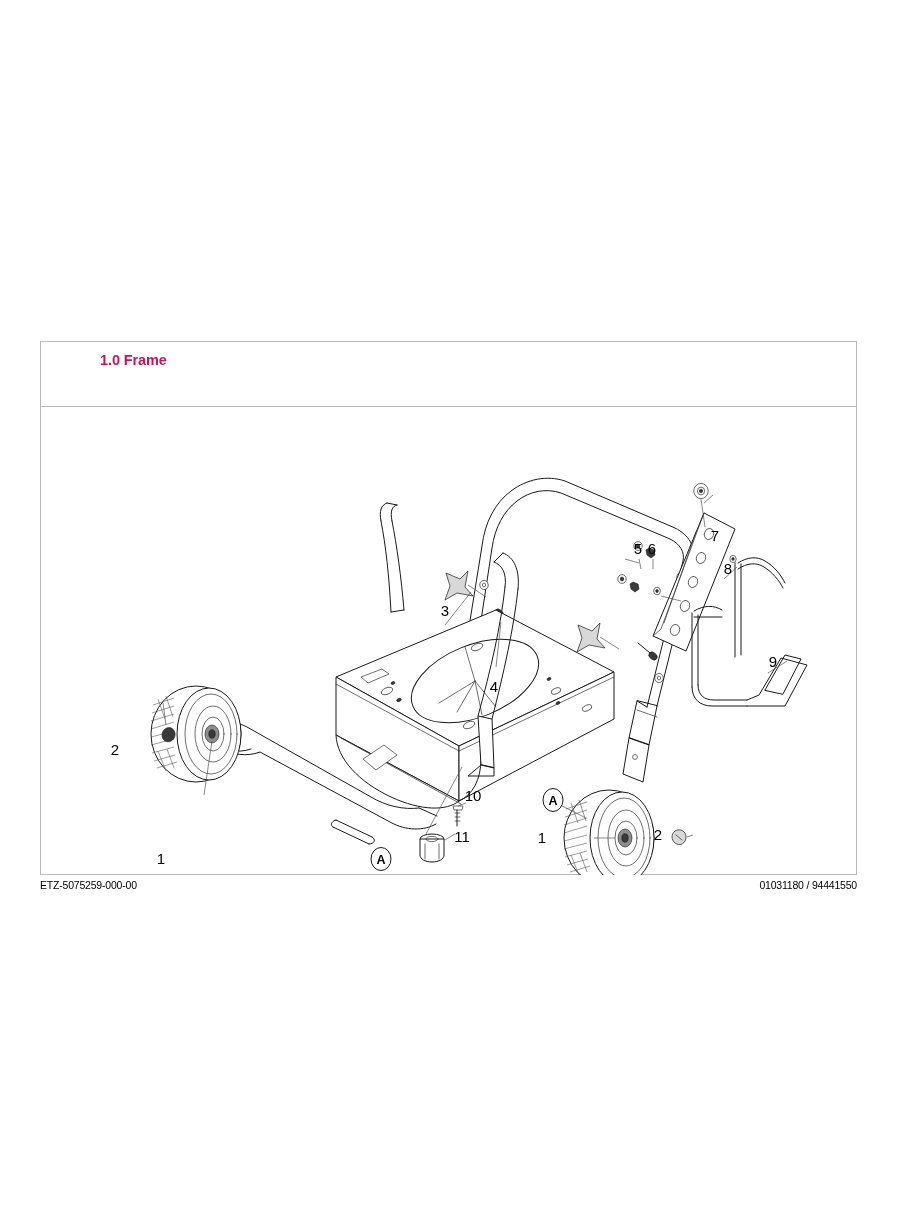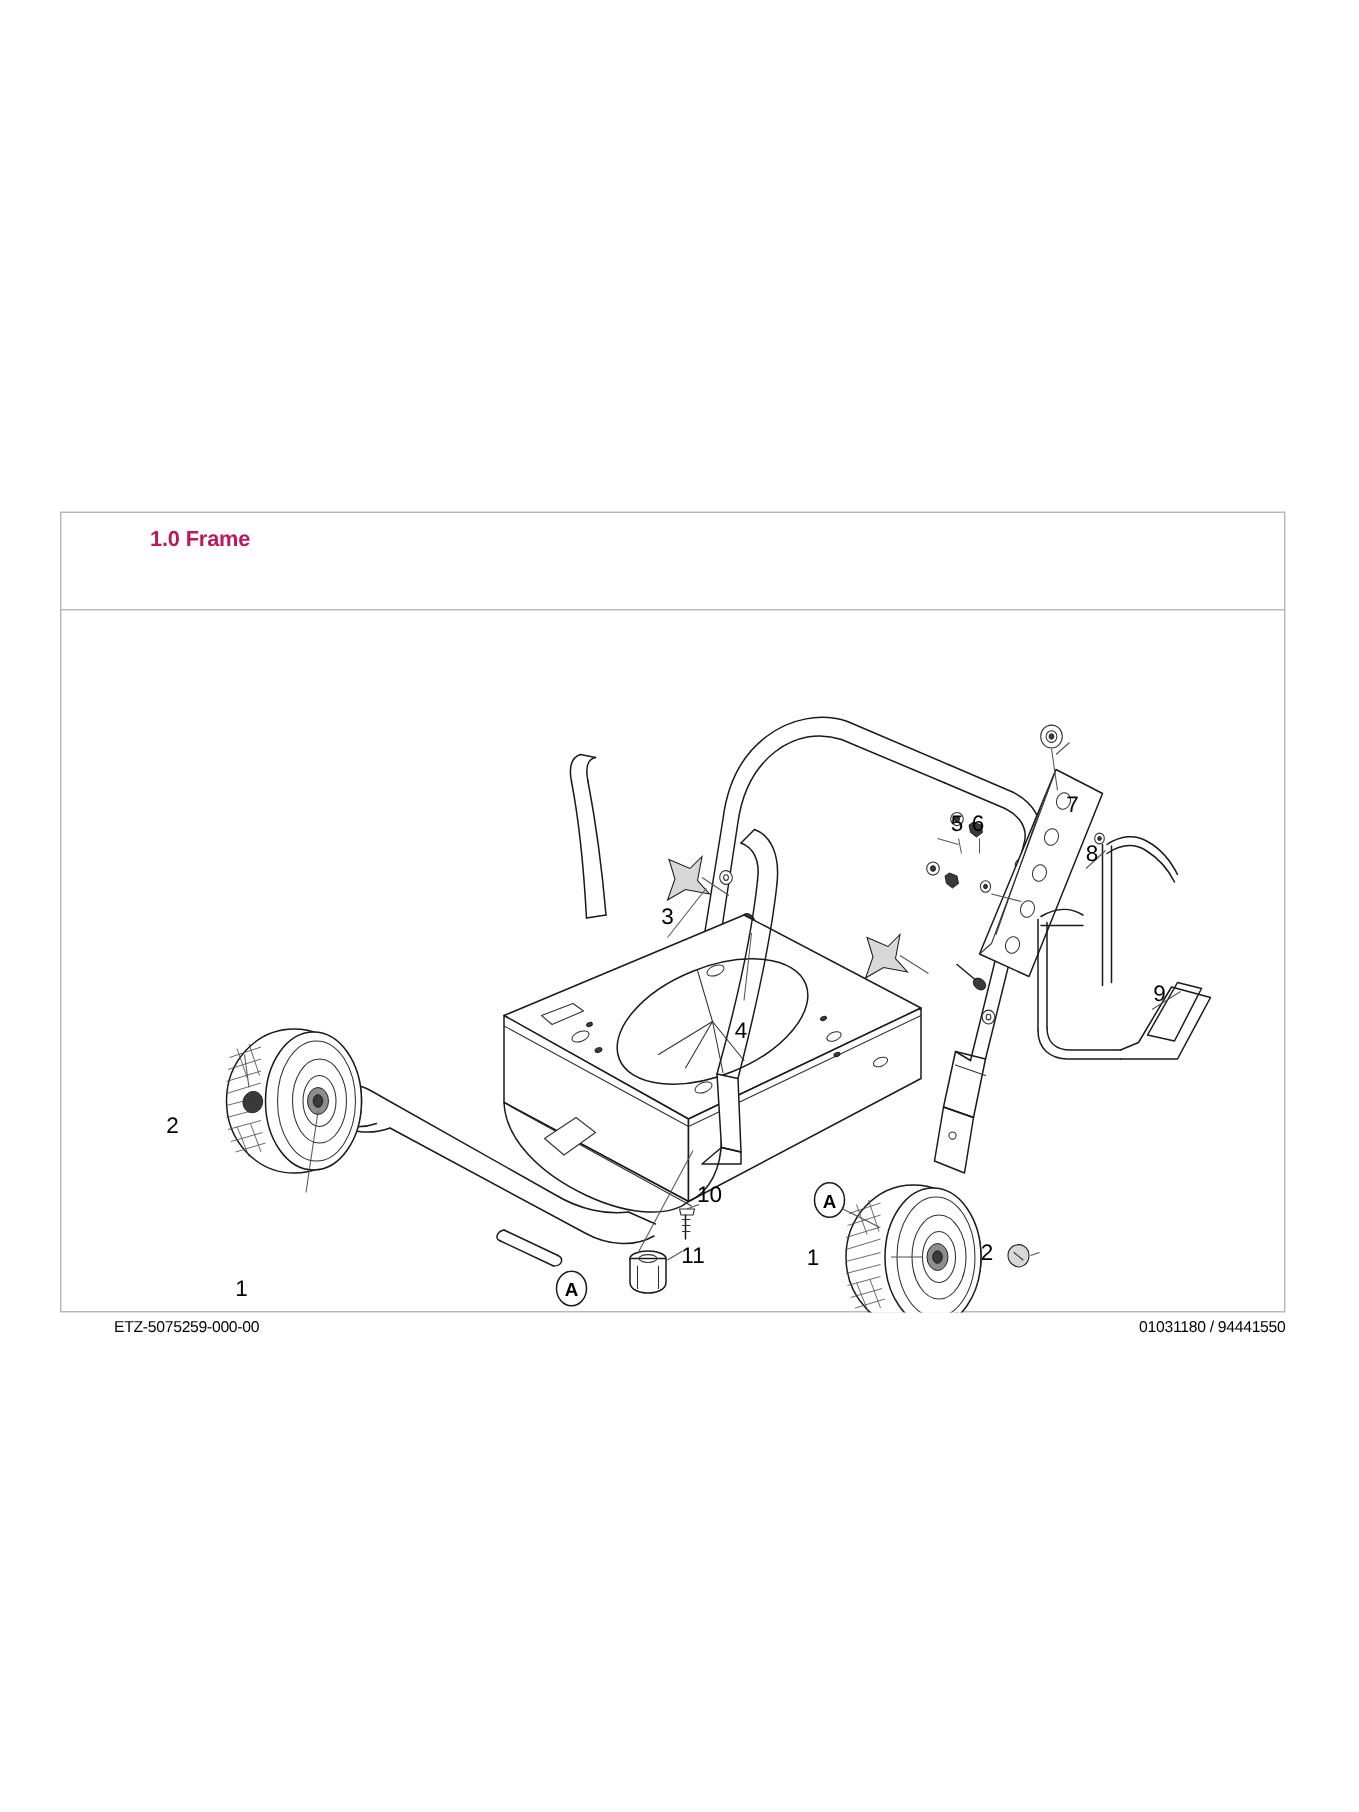--- a/index.html
+++ b/index.html
@@ -81,21 +81,20 @@
     width: 817px;
     height: 18px;
   }
   #footer-left {
     position: absolute;
     left: 0;
     top: 0;
     font-size: 10.5px;
     letter-spacing: -0.2px;
     white-space: nowrap;
-    margin-left: 36px;
   }
   #footer-right {
     position: absolute;
     right: 0;
     top: 0;
     font-size: 10.5px;
     letter-spacing: -0.2px;
     white-space: nowrap;
   }
 

